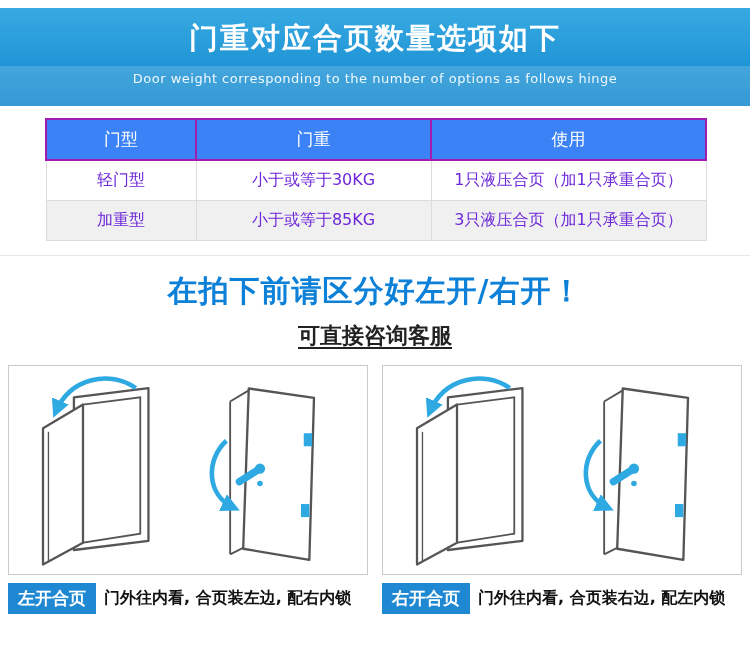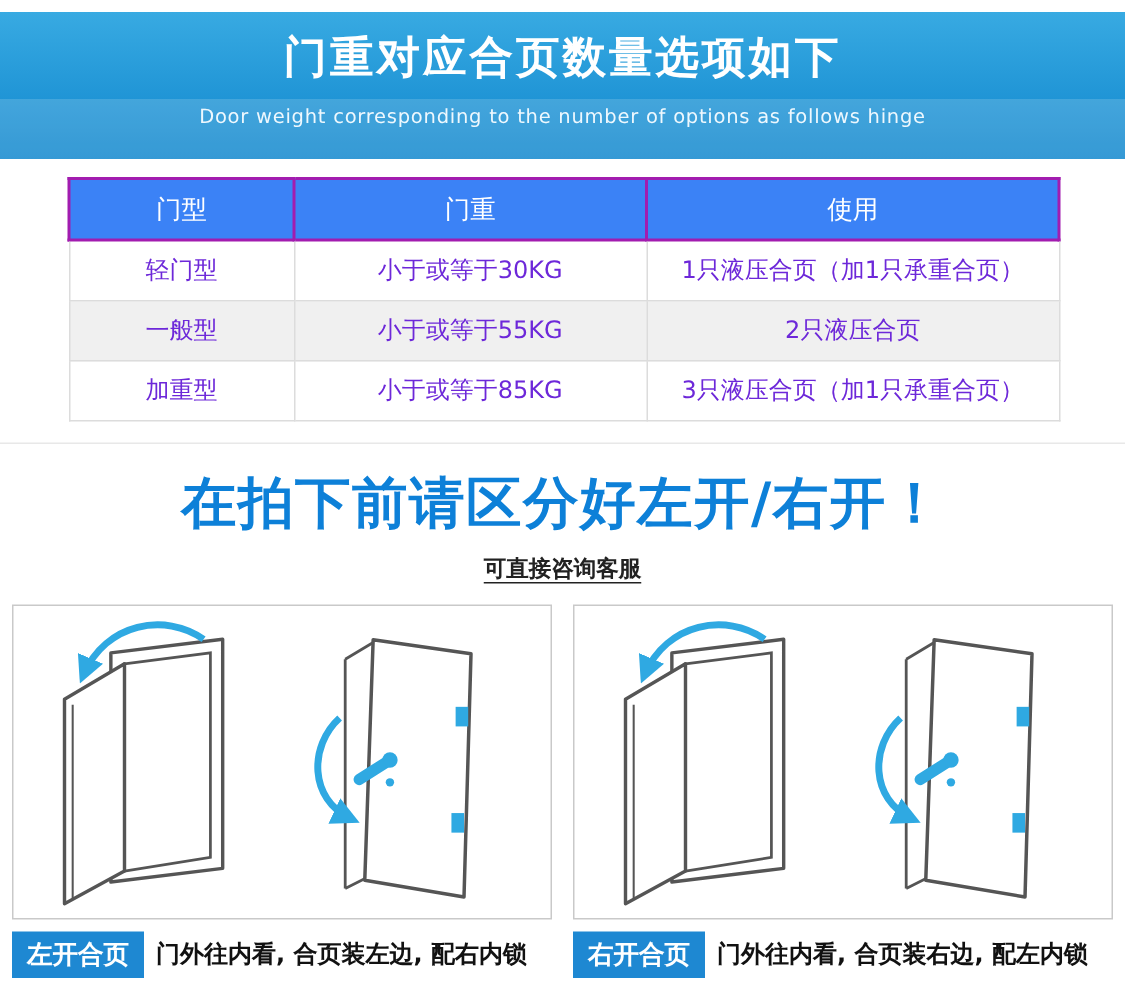--- a/index.html
+++ b/index.html
@@ -39,23 +39,23 @@
   td {
     border:1px solid #dcdcdc; text-align:center; font-size:16px;
     padding:9px 4px; color:#6d28d9; background:#fff;
   }
   tbody tr:nth-child(even) td { background:#f0f0f0; }
 
   .divider { border:none; border-top:1px solid #e8e8e8; margin:4px 0 0; }
 
   
   .notice { text-align:center; padding:15px 0 8px; }
-  .notice-title { color:#0d80d8; font-size:37px; font-weight:bold; letter-spacing:1px; }
+  .notice-title { color:#0d80d8; font-size:30px; font-weight:bold; letter-spacing:1px; }
   .notice-sub {
-    margin-top:9px; font-size:15px; font-weight:bold; color:#222;
+    margin-top:9px; font-size:22px; font-weight:bold; color:#222;
     text-decoration:underline; text-underline-offset:4px;
   }
 
   
   .panels { display:flex; gap:14px; padding:6px 8px 0; }
   .panel-col { flex:1; min-width:0; }
   .panel-box {
     border:1px solid #c9c9c9; background:#fff; height:210px;
     display:flex; align-items:center; justify-content:space-evenly;
   }
@@ -91,25 +91,20 @@
           <th>门型</th>
           <th>门重</th>
           <th>使用</th>
         </tr>
       </thead>
       <tbody>
         <tr>
           <td>轻门型</td>
           <td>小于或等于30KG</td>
           <td>1只液压合页（加1只承重合页）</td>
-        </tr>
-        <tr>
-          <td>一般型</td>
-          <td>小于或等于55KG</td>
-          <td>2只液压合页</td>
         </tr>
         <tr>
           <td>加重型</td>
           <td>小于或等于85KG</td>
           <td>3只液压合页（加1只承重合页）</td>
         </tr>
       </tbody>
     </table>
   </section>
 

